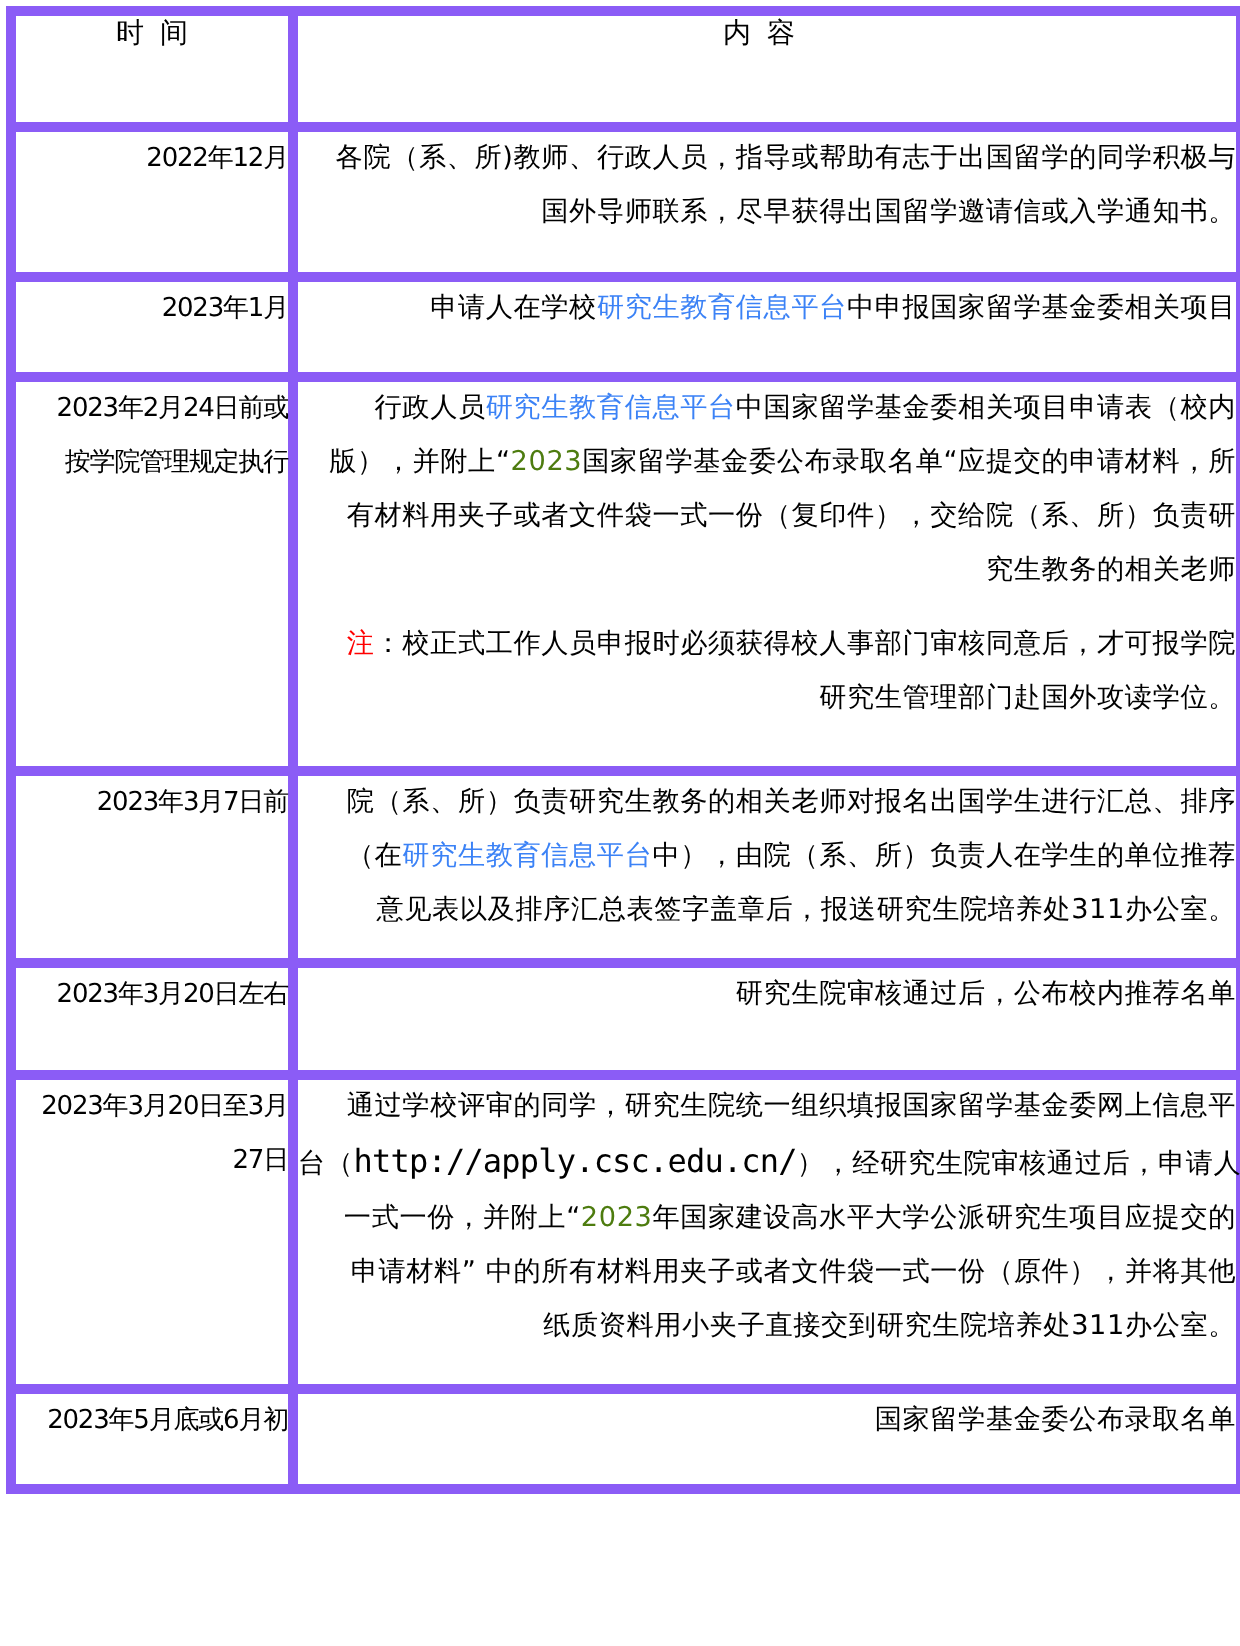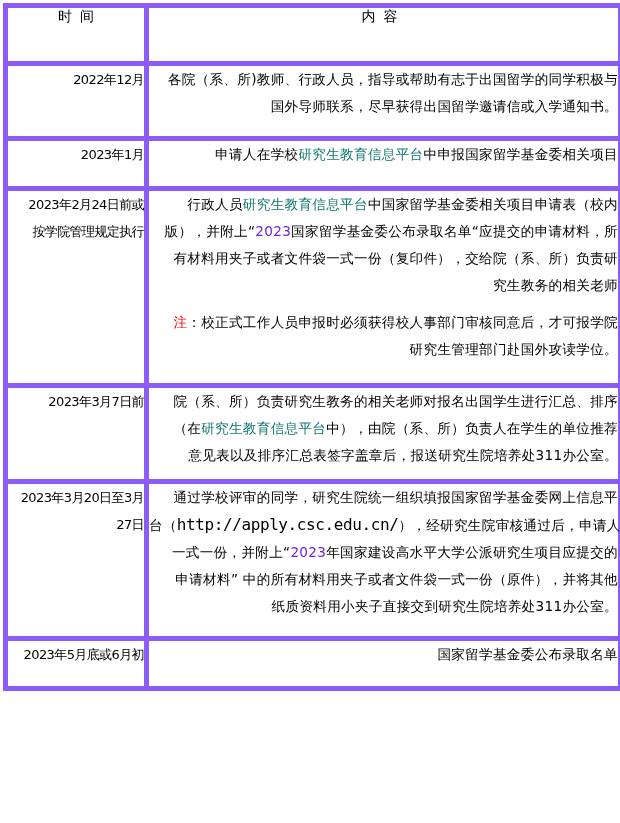--- a/index.html
+++ b/index.html
@@ -17,23 +17,23 @@
     font-weight: normal;
   }
   col.c-time { width: 141px; }
   col.c-content { width: 474px; }
   th.h { height: 53px; vertical-align: middle; font-size: 14px; text-align: center; }
   th.h-time span { display: inline-block; padding-left: 8px; letter-spacing: 8px; }
   th.h-content span { letter-spacing: 8px; }
   td.time { font-size: 13px; line-height: 27px; padding: 8px 0 0 5px; letter-spacing: -0.6px; white-space: nowrap; }
   td.content { font-size: 13.6px; line-height: 27px; padding: 8px 0 0 7px; letter-spacing: 0.3px; }
   .line { display: block; white-space: nowrap; text-align: right; }
-  .green { color: #0f766e; }
+  .green { color: #3b82f6; }
   .red { color: #ff0000; }
-  .blue-num { color: #6d28d9; margin-top: 28px; }
+  .blue-num { color: #4d7c0f; margin-top: 28px; }
   .url { font-family: "DejaVu Sans Mono", "Liberation Mono", monospace; font-size: 16px; letter-spacing: -0.4px; }
   .note { margin-top: 10px; display: block; }
   .indent { padding-left: 29px; }
   tr.r1 td { height: 70px; }
   tr.r2 td { height: 45px; }
   tr.r3 td { height: 192px; }
   tr.r4 td { height: 91px; }
   tr.r5 td { height: 51px; }
   tr.r6 td { height: 152px; }
   tr.r7 td { height: 44px; }
@@ -90,20 +90,28 @@
     <tr class="r4">
       <td class="time">
           <span class="line">2023年3月7日前</span>
         </td>
       <td class="content">
         <span class="line">院（系、所）负责研究生教务的相关老师对报名出国学生进行汇总、排序</span>
         <span class="line"><span>（在</span><span class="green">研究生教育信息平台</span><span>中），由院（系、所）负责人在学生的单位推荐</span></span>
         <span class="line">意见表以及排序汇总表签字盖章后，报送研究生院培养处311办公室。</span>
       </td>
     </tr>
+    <tr class="r5">
+      <td class="time">
+          <span class="line">2023年3月20日左右</span>
+        </td>
+      <td class="content">
+        <span class="line">研究生院审核通过后，公布校内推荐名单</span>
+      </td>
+    </tr>
     <tr class="r6">
       <td class="time">
         <span class="line">2023年3月20日至3月</span>
         <span class="line">27日</span>
       </td>
       <td class="content">
         <span class="line">通过学校评审的同学，研究生院统一组织填报国家留学基金委网上信息平</span>
         <span class="line"><span>台（</span><span class="url">http://apply.csc.edu.cn/</span><span>），经研究生院审核通过后，申请人打印</span></span>
         <span class="line"><span>一式一份，并附上“</span><span class="blue-num">2023</span><span>年国家建设高水平大学公派研究生项目应提交的</span></span>
         <span class="line">申请材料” 中的所有材料用夹子或者文件袋一式一份（原件），并将其他</span>

